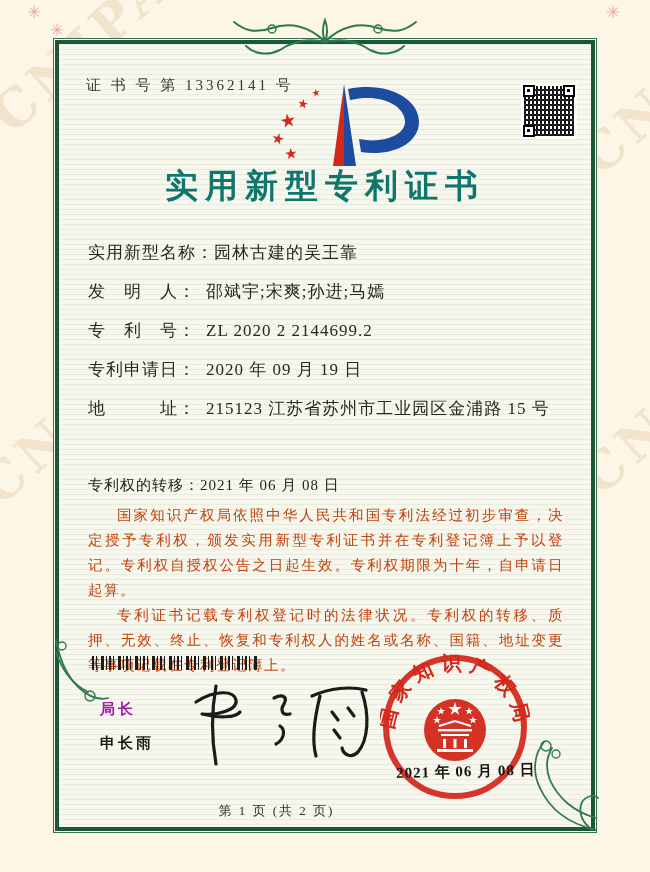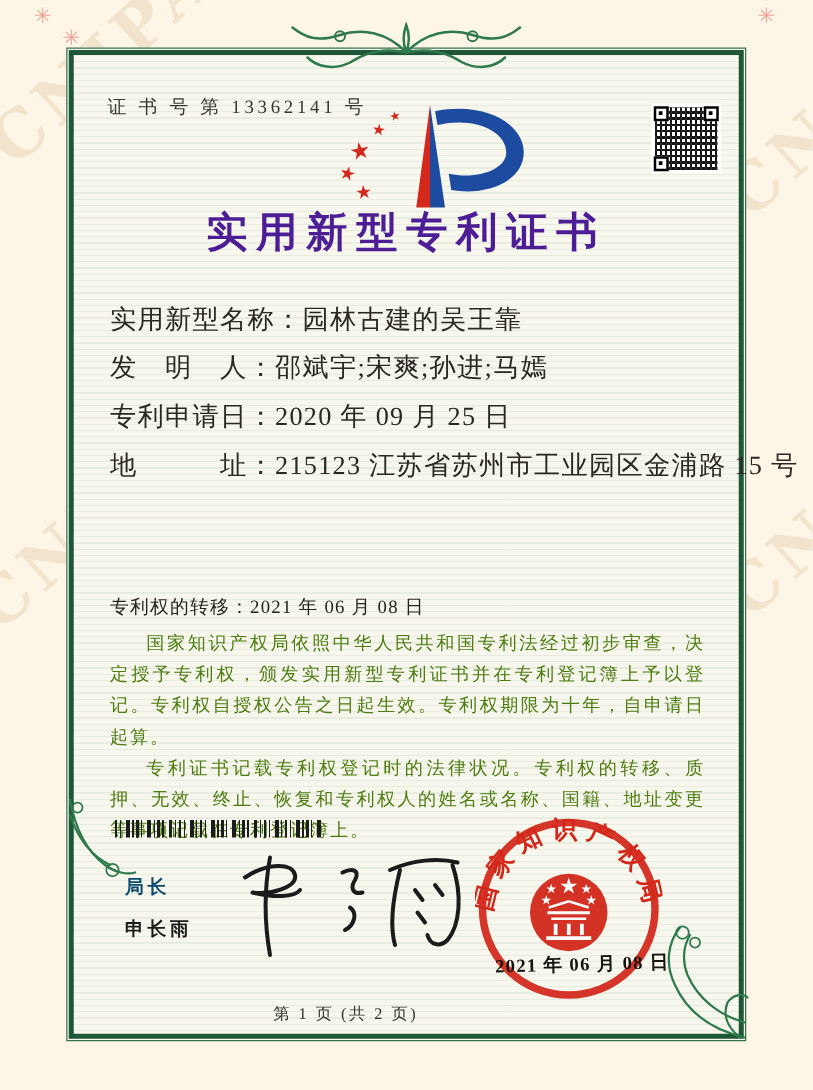--- a/index.html
+++ b/index.html
@@ -45,45 +45,45 @@
       repeating-linear-gradient(90deg,#131313 0 2px,transparent 2px 4px);
     background-blend-mode:screen;
   }
   .qr-finder{position:absolute;width:12px;height:12px;border:2.5px solid #000;background:#fff;box-sizing:border-box;}
   .qr-finder::after{content:"";position:absolute;left:2px;top:2px;width:3px;height:3px;background:#000;}
   .qr-f1{left:-1px;top:-1px}.qr-f2{right:-1px;top:-1px}.qr-f3{left:-1px;bottom:-1px}
   .logo{position:absolute;left:266px;top:80px;}
   
   .title{
     position:absolute;left:0;top:164px;width:650px;text-align:center;
-    font-size:33px;font-weight:bold;letter-spacing:7px;color:#4c1d95;
-  }
-  
-  .fields{position:absolute;left:88px;top:241px;width:474px;font-size:21px;}
+    font-size:33px;font-weight:bold;letter-spacing:7px;color:#0f766e;
+  }
+  
+  .fields{position:absolute;left:88px;top:241px;width:474px;font-size:17px;}
   .field-row{height:39px;white-space:nowrap;letter-spacing:1px;}
   .field-label{display:inline-block;min-width:118px;color:#2b2722;}
   .field-value{color:#2b2722;}
   .grant-row{position:absolute;left:88px;top:476px;width:474px;font-size:15px;white-space:nowrap;letter-spacing:1px;}
   .grant-no{position:absolute;left:257px;top:0;}
   
   .paras{position:absolute;left:88px;top:503px;width:476px;font-size:14.5px;line-height:25px;
-    text-align:justify;letter-spacing:1.5px;color:#4d7c0f;}
+    text-align:justify;letter-spacing:1.5px;color:#c2410c;}
   .paras p{margin:0;text-indent:2em;}
   
   .barcode{
     position:absolute;left:92px;top:656px;width:167px;height:14px;
     background:repeating-linear-gradient(90deg,
       #1c1c1c 0 2px,transparent 2px 4px,
       #1c1c1c 4px 5px,transparent 5px 9px,
       #1c1c1c 9px 12px,transparent 12px 14px,
       #1c1c1c 14px 15px,transparent 15px 17px);
   }
   
   .director-title{position:absolute;left:100px;top:700px;font-family:"Liberation Sans","DejaVu Sans",sans-serif;
-    font-weight:bold;font-size:15px;letter-spacing:3px;color:#0c4a6e;}
+    font-weight:bold;font-size:15px;letter-spacing:3px;color:#a21caf;}
   .director-name{position:absolute;left:100px;top:734px;font-family:"Liberation Sans","DejaVu Sans",sans-serif;
     font-weight:bold;font-size:15px;letter-spacing:3px;color:#1e1c19;}
   .signature{position:absolute;left:178px;top:668px;}
   
   .seal{position:absolute;left:380px;top:652px;}
   .seal-date{
     position:absolute;left:396px;top:762px;width:160px;font-size:15px;font-weight:bold;
     letter-spacing:1px;color:#17140f;transform:rotate(-1.5deg);white-space:nowrap;
   }
   
@@ -166,21 +166,24 @@
 <div class="title">实用新型专利证书</div>
 
 <div class="fields">
   <div class="field-row">
     <span class="field-label">实用新型名称：</span><span class="field-value">园林古建的吴王靠</span>
   </div>
   <div class="field-row">
     <span class="field-label">发　明　人：</span><span class="field-value">邵斌宇;宋爽;孙进;马嫣</span>
   </div>
   <div class="field-row">
-    <span class="field-label">专利申请日：</span><span class="field-value">2020 年 09 月 25 日</span>
+    <span class="field-label">专　利　号：</span><span class="field-value">ZL 2020 2 2144699.2</span>
+  </div>
+  <div class="field-row">
+    <span class="field-label">专利申请日：</span><span class="field-value">2020 年 09 月 19 日</span>
   </div>
   <div class="field-row">
     <span class="field-label">地　　　址：</span><span class="field-value">215123 江苏省苏州市工业园区金浦路 15 号</span>
   </div>
 </div>
 
 <div class="grant-row">
   <span>专利权的转移：</span><span>2021 年 06 月 08 日</span>
 </div>
 

